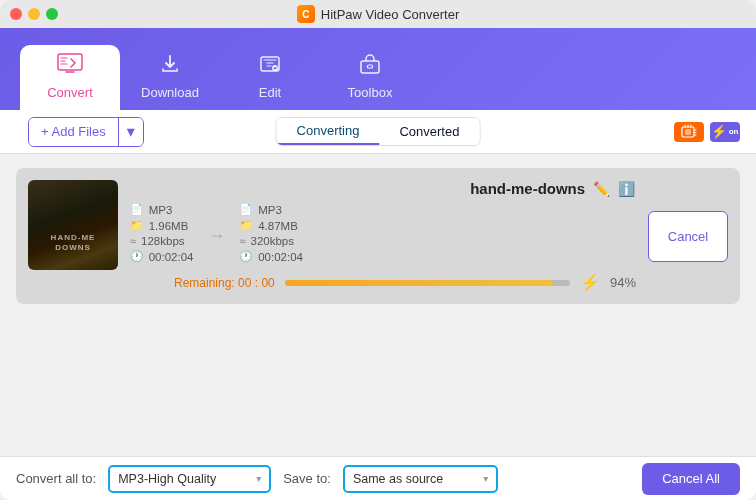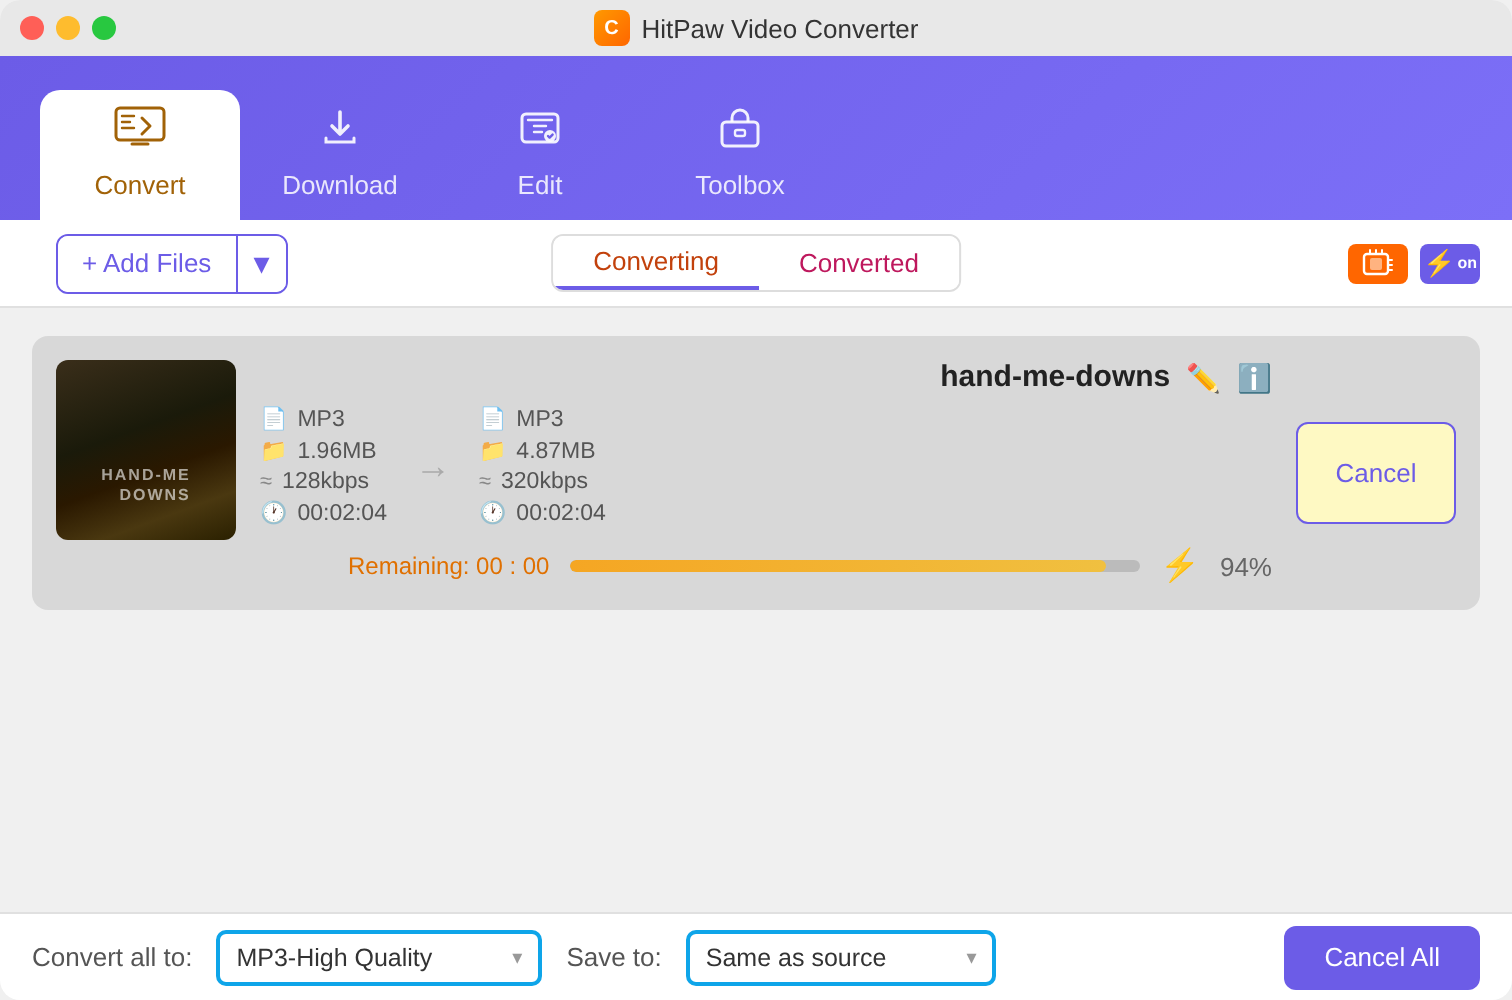--- a/index.html
+++ b/index.html
@@ -69,21 +69,21 @@
       cursor: pointer;
       color: rgba(255,255,255,0.85);
       font-size: 13px;
       gap: 4px;
       min-width: 100px;
       position: relative;
     }
     .nav-tab.active {
       background: white;
       border-radius: 10px 10px 0 0;
-      color: #a16207;
+      color: #ec4899;
       justify-content: space-between;
     }
     .nav-tab .tab-icon {
       font-size: 22px;
     }
     .nav-tab .tab-label {
       font-size: 13px;
       font-weight: 500;
     }
 
@@ -133,26 +133,26 @@
       position: absolute;
       left: 50%;
       transform: translateX(-50%);
     }
     .toolbar { position: relative; }
     .switcher-btn {
       padding: 5px 20px;
       font-size: 13px;
       cursor: pointer;
       background: white;
-      color: #be185d;
+      color: #0f172a;
       border: none;
     }
     .switcher-btn.active {
       background: white;
-      color: #c2410c;
+      color: #0c4a6e;
       font-weight: 500;
       border-bottom: 2px solid #6c5ce7;
     }
 
     .toolbar-right {
       margin-left: auto;
       display: flex;
       align-items: center;
       gap: 6px;
     }
@@ -190,21 +190,21 @@
       position: relative;
     }
     .thumbnail-inner {
       width: 100%; height: 100%;
       background: linear-gradient(160deg, #3a2e1a 0%, #1a1a0a 40%, #2a1800 60%, #4a3810 80%, #2a2000 100%);
       display: flex; align-items: center; justify-content: center;
     }
     .thumbnail-text {
       color: rgba(255,255,255,0.6);
       font-size: 8px;
-      text-align: right;
+      text-align: center;
       line-height: 1.3;
       font-weight: bold;
       letter-spacing: 1px;
       text-transform: uppercase;
       margin-top: 36px;
     }
 
     .file-details {
       flex: 1;
       display: flex;
@@ -289,21 +289,21 @@
       color: #666;
       font-weight: 500;
     }
 
     .cancel-btn {
       flex-shrink: 0;
       width: 80px;
       height: 51px;
       border: 1.5px solid #6c5ce7;
       border-radius: 6px;
-      background: #fef9c3;
+      background: #ffffff;
       color: #6c5ce7;
       font-size: 13px;
       cursor: pointer;
       display: flex; align-items: center; justify-content: center;
       align-self: center;
     }
 
     
     .bottom-bar {
       background: white;

